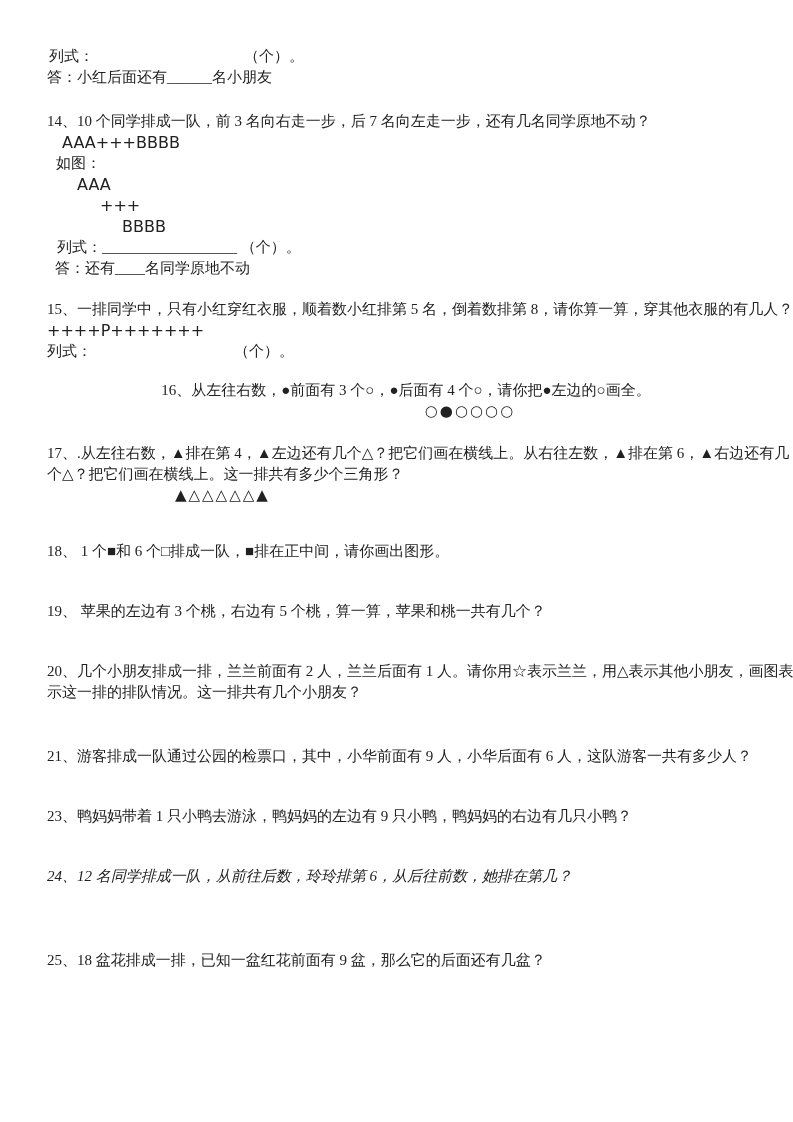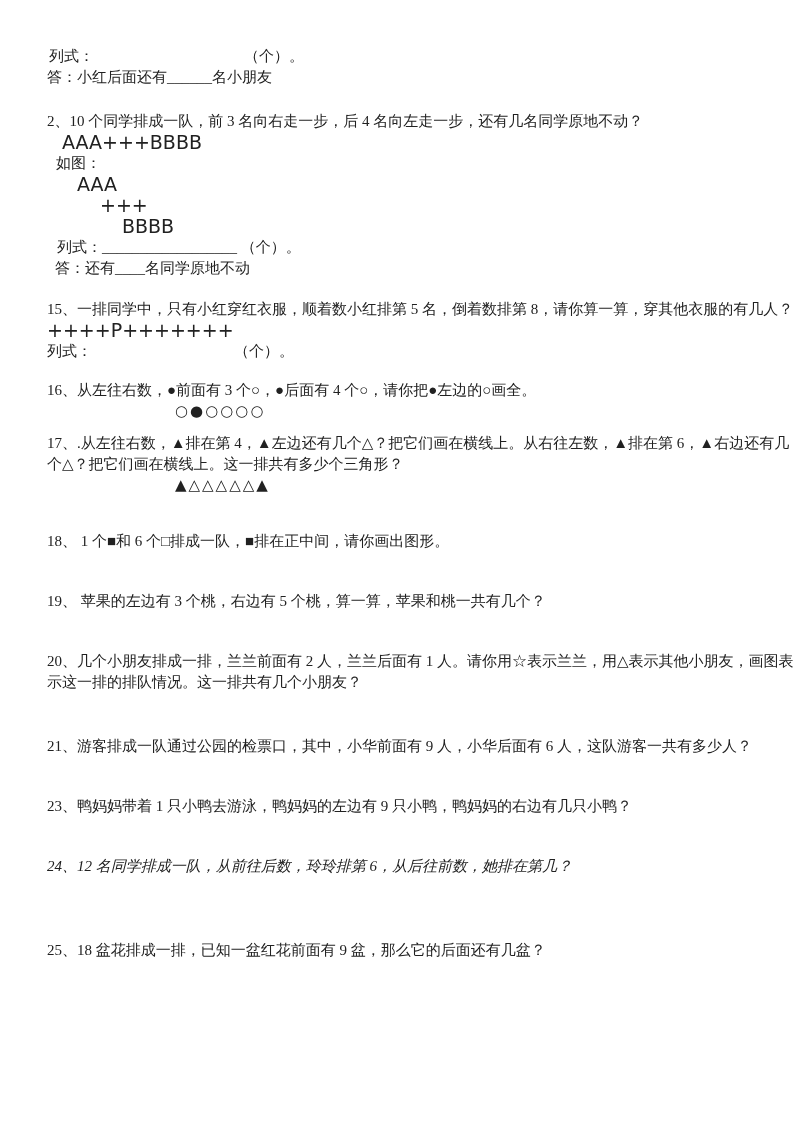--- a/index.html
+++ b/index.html
@@ -17,52 +17,52 @@
   }
   .line {
     height: 21px;
     line-height: 21px;
     white-space: pre;
   }
   .block { margin: 0; }
   .mb-23 { margin-bottom: 23px; }
   .mb-20 { margin-bottom: 20px; }
   .mb-18 { margin-bottom: 18px; }
-  .mb-21 { margin-bottom: 11px; }
+  .mb-21 { margin-bottom: 21px; text-align: center; }
   .mb-22 { margin-bottom: 35px; }
   .mb-39 { margin-bottom: 39px; }
   .mb-41 { margin-bottom: 63px; font-style: italic; }
   .mb-43 { margin-bottom: 43px; }
   .mb-44 { margin-bottom: 44px; }
   .ind-2   { padding-left: 2px; }
   .ind-8   { padding-left: 8px; }
   .ind-9   { padding-left: 9px; }
   .ind-10  { padding-left: 10px; }
   .ind-15  { padding-left: 15px; }
   .ind-30  { padding-left: 30px; }
   .ind-53  { padding-left: 53px; }
   .ind-75  { padding-left: 75px; }
   .ind-128 { padding-left: 128px; }
-  .latin { font-family: "DejaVu Sans", "Liberation Sans", sans-serif; font-size: 19px; }
+  .latin { font-family: "DejaVu Sans", "Liberation Sans", sans-serif; font-size: 16px; }
   .expr-gap-a { display: inline-block; width: 150px; }
   .expr-gap-b { display: inline-block; width: 142px; }
   .glyph-row { font-family: "DejaVu Sans", sans-serif; font-size: 15px; letter-spacing: 2px; }
 </style>
 </head>
 <body>
 
 <div class="page">
 
   <div class="block mb-23">
     <div class="line ind-2"><span>列式：</span><span class="expr-gap-a"></span><span>（个）。</span></div>
     <div class="line">答：小红后面还有______名小朋友</div>
   </div>
 
   <div class="block mb-20">
-    <div class="line">2、10 个同学排成一队，前 3 名向右走一步，后 4 名向左走一步，还有几名同学原地不动？</div>
+    <div class="line">14、10 个同学排成一队，前 3 名向右走一步，后 7 名向左走一步，还有几名同学原地不动？</div>
     <div class="line ind-15 latin">AAA+++BBBB</div>
     <div class="line ind-9">如图：</div>
     <div class="line ind-30 latin">AAA</div>
     <div class="line ind-53 latin">+++</div>
     <div class="line ind-75 latin">BBBB</div>
     <div class="line ind-10">列式：__________________ （个）。</div>
     <div class="line ind-8">答：还有____名同学原地不动</div>
   </div>
 
   <div class="block mb-18">

